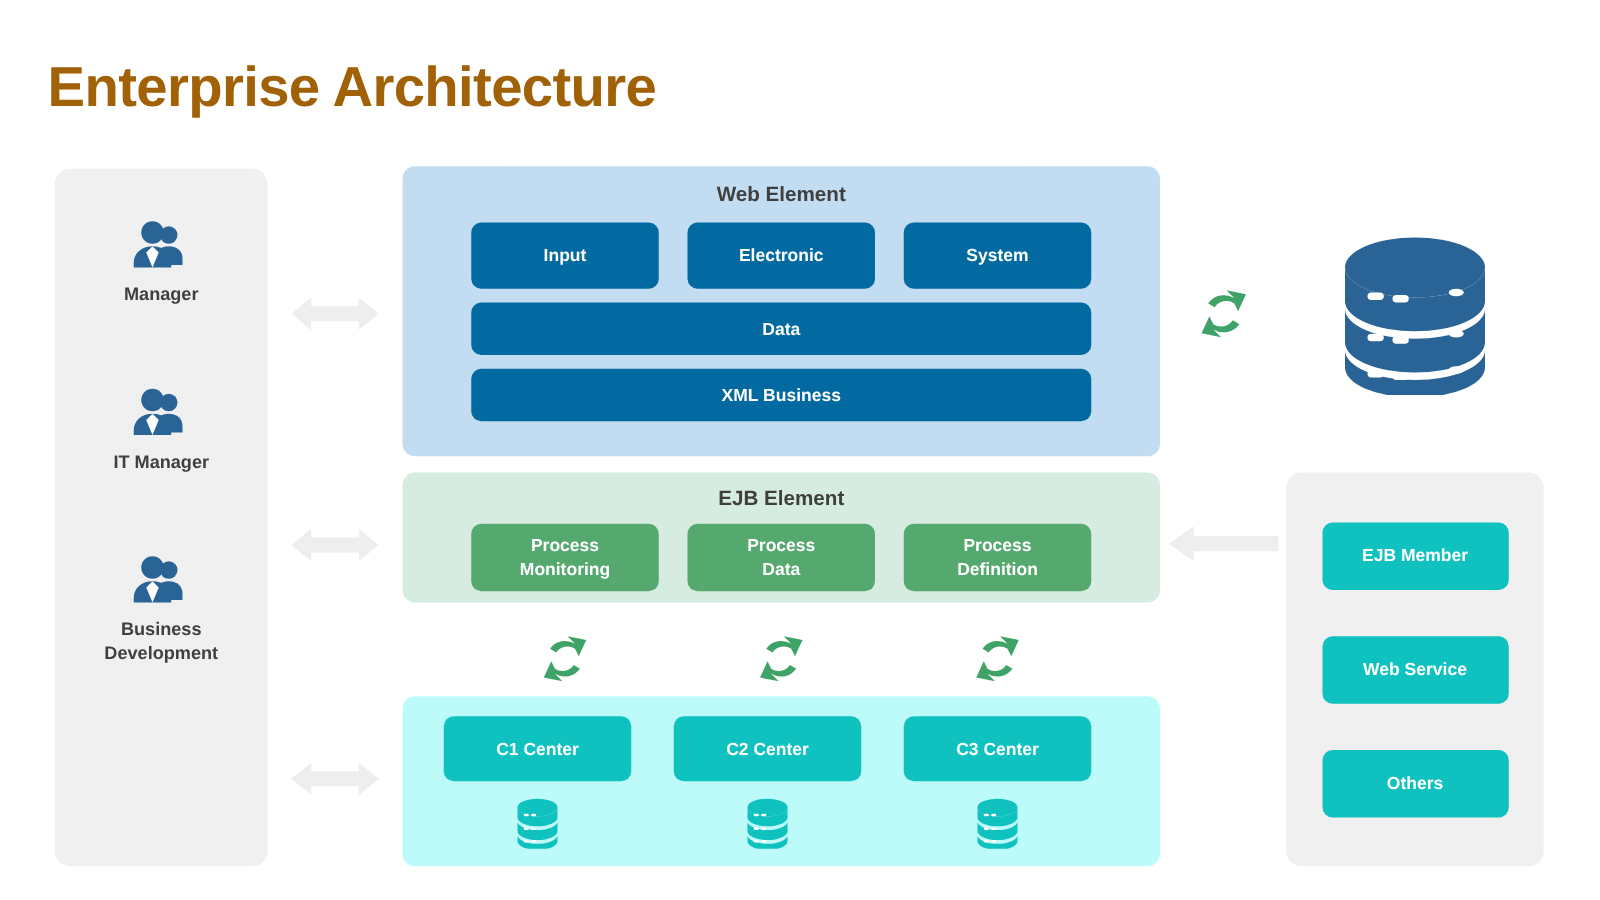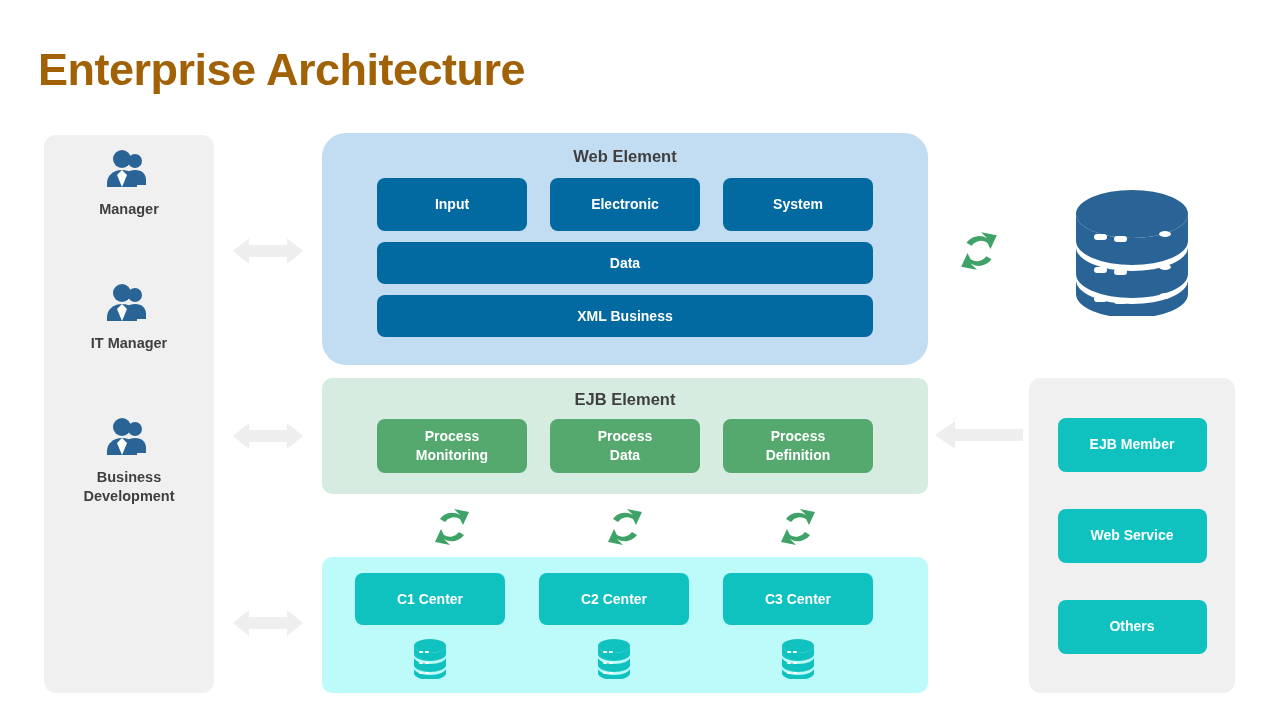--- a/index.html
+++ b/index.html
@@ -34,21 +34,21 @@
     top: 135px;
     width: 170px;
     height: 558px;
     background: #f0f0f0;
     border-radius: 12px;
     display: flex;
     flex-direction: column;
     justify-content: flex-start;
     align-items: center;
     box-sizing: border-box;
-    padding-top: 13px;
+    padding-top: 40px;
   }
   .role {
     width: 100%;
     height: 134px;
     display: flex;
     flex-direction: column;
     align-items: center;
     justify-content: flex-start;
   }
   .role-icon {
@@ -111,33 +111,32 @@
   }
 
   
   #web-panel {
     left: 322px;
     top: 133px;
     width: 606px;
     height: 232px;
     background: #c2dcf2;
     padding: 14px 55px 16px 55px;
-    border-radius: 24px;
   }
   #web-panel .panel-title { margin-bottom: 12px; }
   #web-panel .chip { background: #0369a1; }
   #web-panel .chip-top { width: 150px; height: 53px; }
   #web-panel .chip-wide { width: 100%; height: 42px; margin-top: 11px; }
 
   
   #ejb-panel {
     left: 322px;
     top: 378px;
     width: 606px;
-    height: 116px;
+    height: 104px;
     background: #d7ece0;
     padding: 12px 55px 0 55px;
   }
   #ejb-panel .panel-title { margin-bottom: 10px; }
   #ejb-panel .chip { background: #55a86e; width: 150px; height: 54px; }
 
   
   #center-panel {
     left: 322px;
     top: 557px;

